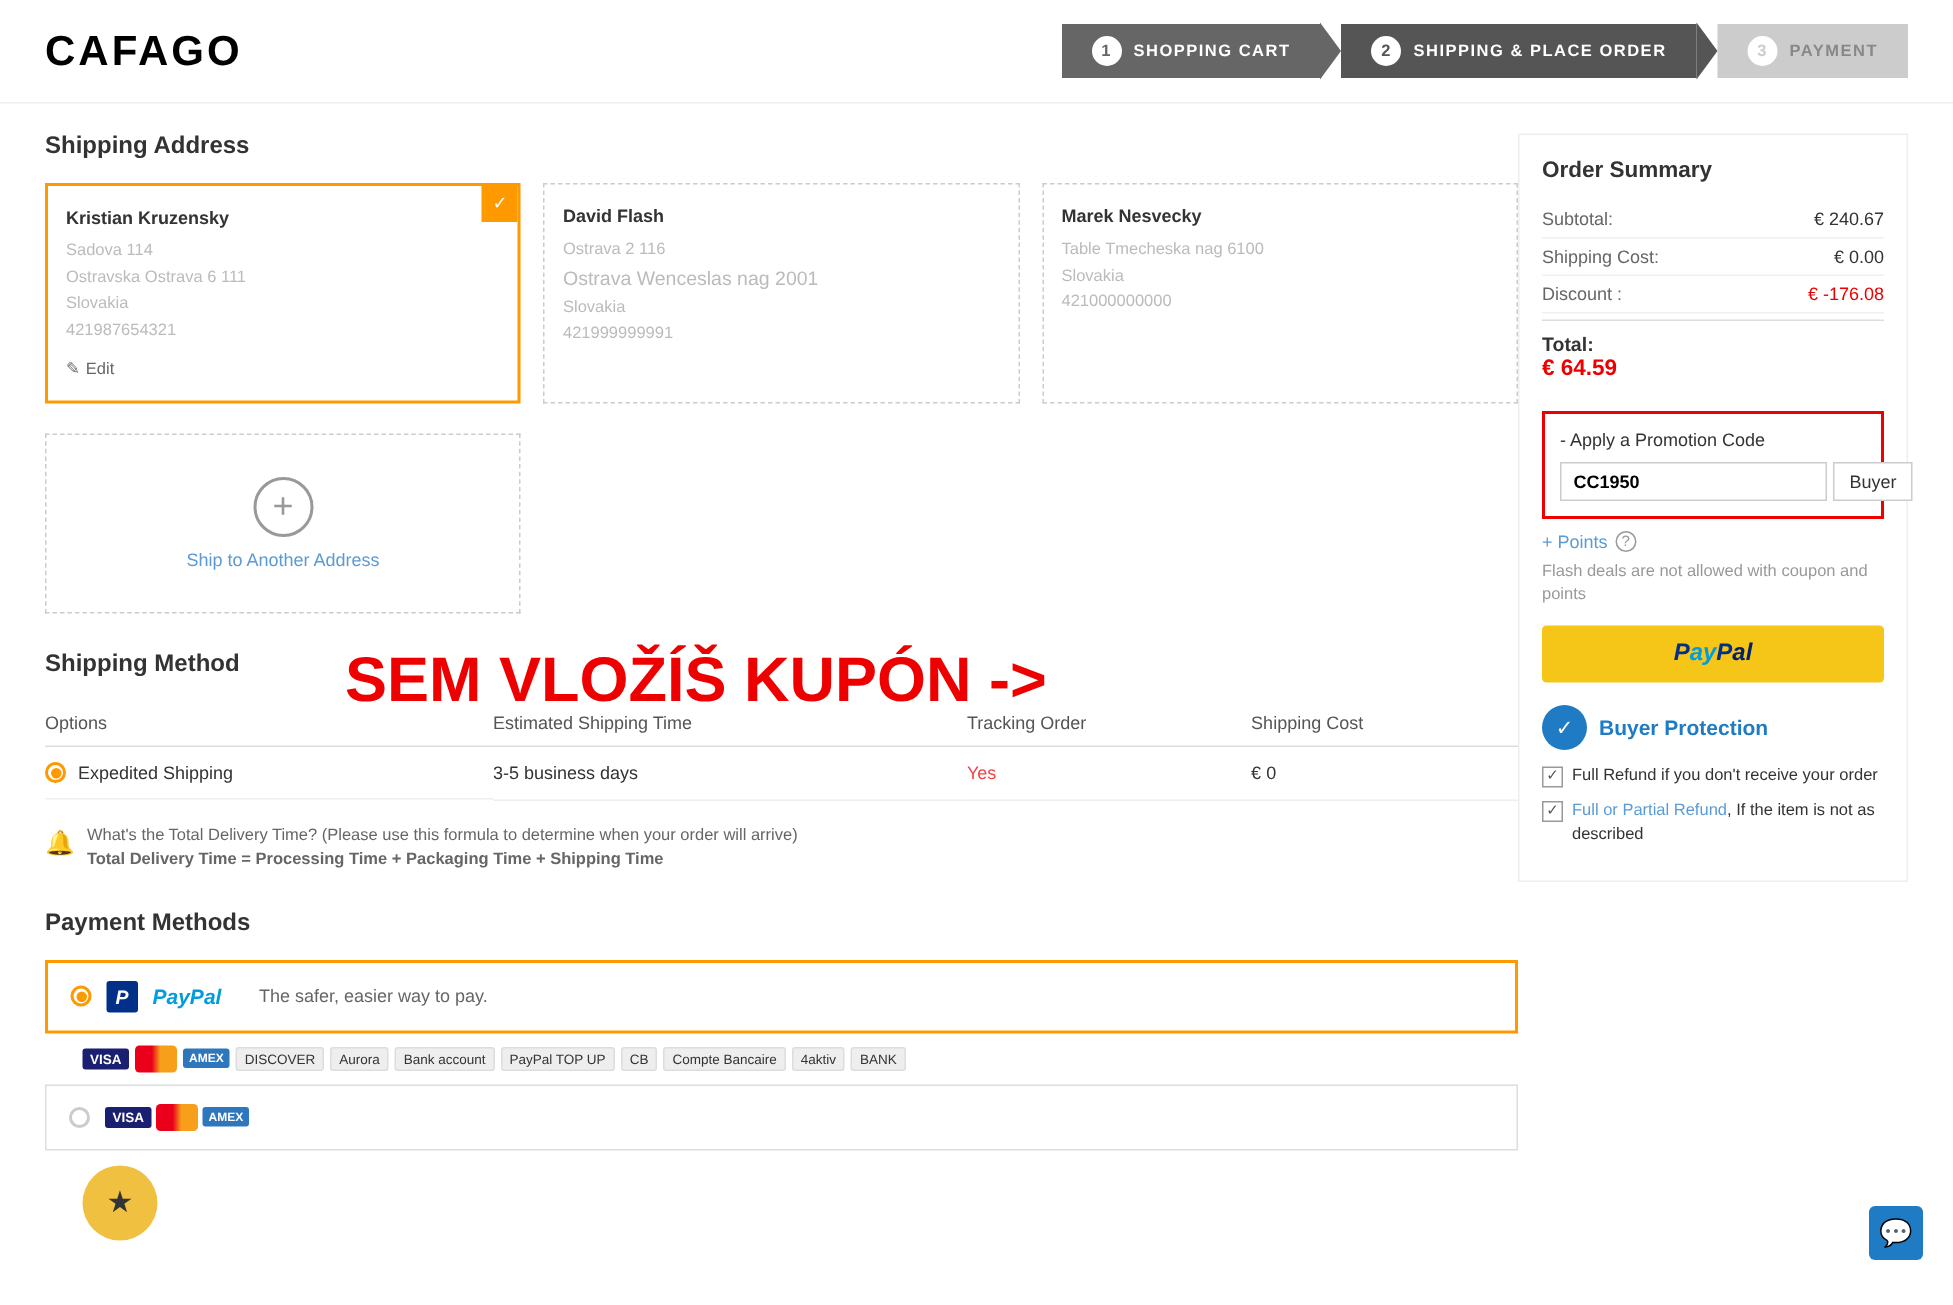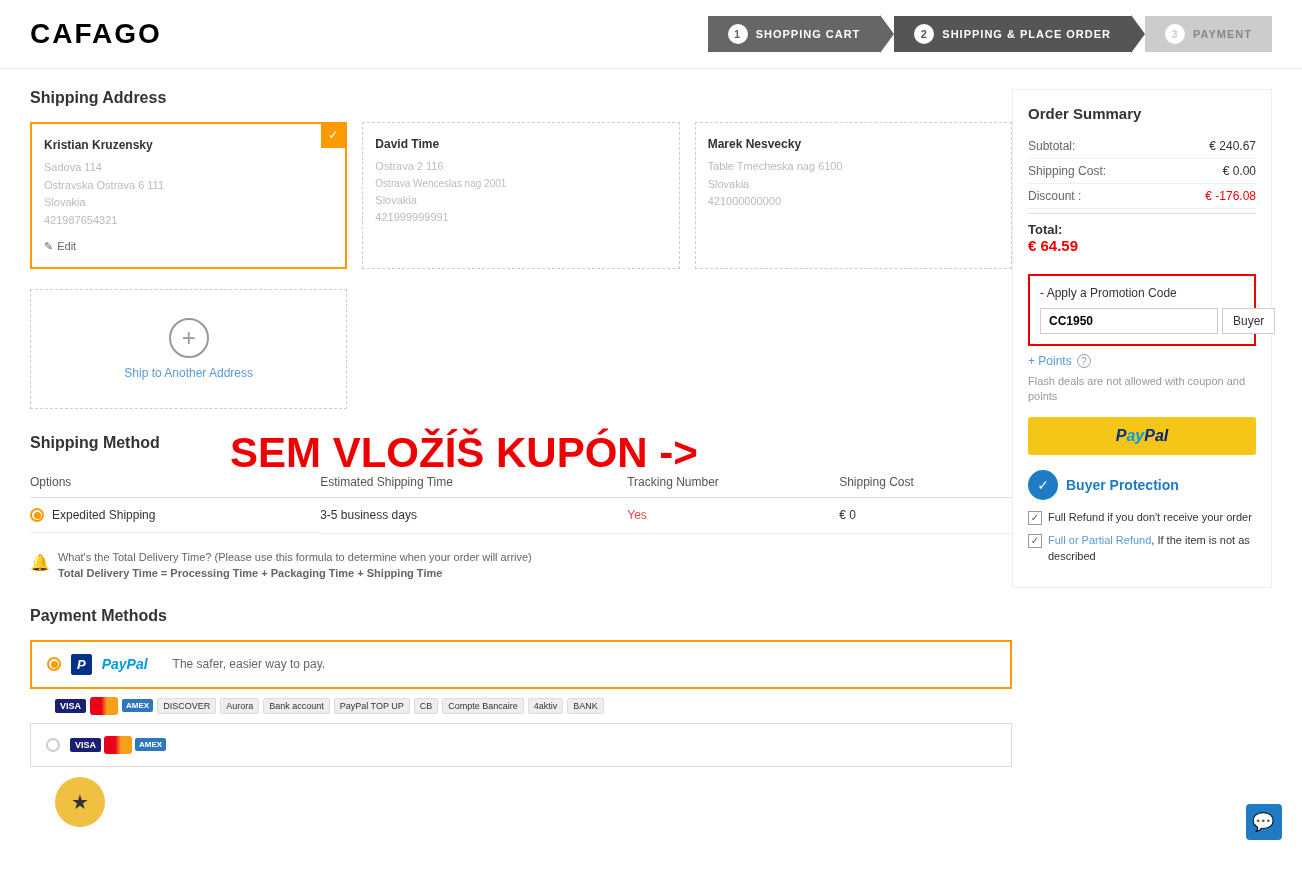--- a/index.html
+++ b/index.html
@@ -155,23 +155,23 @@
         <div style="color:#bbb;font-size:11px;">Ostravska Ostrava 6 111</div>
         <div style="color:#bbb;font-size:11px;">Slovakia</div>
         <div style="color:#bbb;font-size:11px;">421987654321</div>
         <div class="edit-link">
           <span>✎</span>
           <span>Edit</span>
         </div>
       </div>
 
       <div class="address-card">
-        <div class="address-name">David Time</div>
+        <div class="address-name">David Flash</div>
         <div style="color:#bbb;font-size:11px;">Ostrava 2 116</div>
-        <div style="color:#bbb;font-size:10px;">Ostrava Wenceslas nag 2001</div>
+        <div style="color:#bbb;font-size:13px;">Ostrava Wenceslas nag 2001</div>
         <div style="color:#bbb;font-size:11px;">Slovakia</div>
         <div style="color:#bbb;font-size:11px;">421999999991</div>
       </div>
 
       <div class="address-card">
         <div class="address-name">Marek Nesvecky</div>
         <div style="color:#bbb;font-size:11px;">Table Tmecheska nag 6100</div>
         <div style="color:#bbb;font-size:11px;">Slovakia</div>
         <div style="color:#bbb;font-size:11px;">421000000000</div>
       </div>
@@ -186,21 +186,21 @@
 
     <div class="promo-overlay">SEM VLOŽÍŠ KUPÓN -&gt;</div>
 
     <div class="shipping-section">
       <div class="section-title">Shipping Method</div>
       <table class="shipping-table">
         <thead>
           <tr>
             <th>Options</th>
             <th>Estimated Shipping Time</th>
-            <th>Tracking Number</th>
+            <th>Tracking Order</th>
             <th>Shipping Cost</th>
           </tr>
         </thead>
         <tbody>
           <tr>
             <td style="display:flex;align-items:center;gap:8px;">
               <div class="radio-btn">
                   <div class="radio-inner"></div>
                 </div>
               <span>Expedited Shipping</span>

